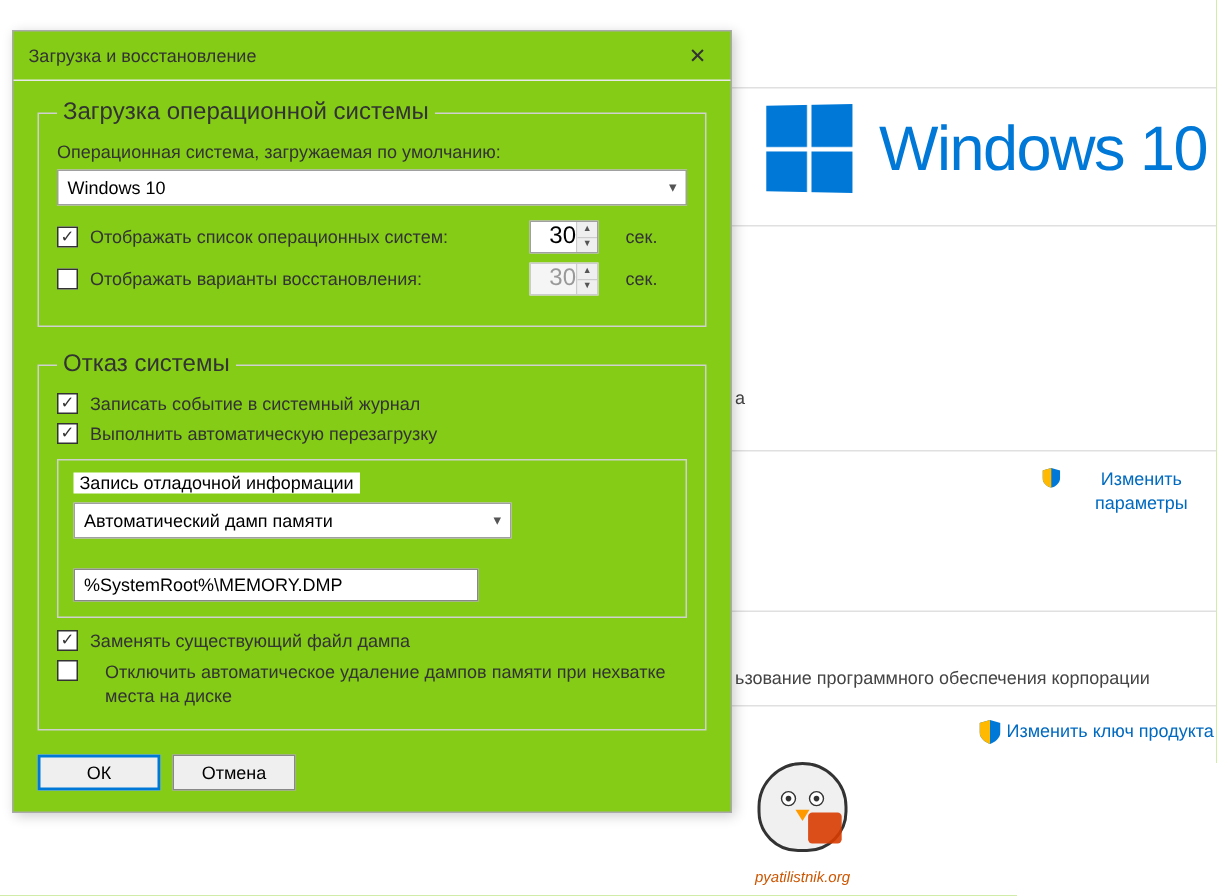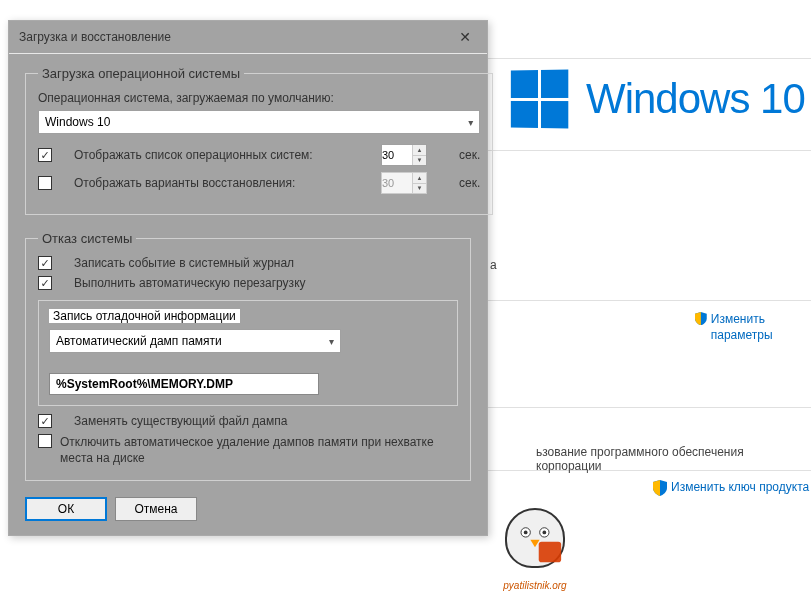--- a/index.html
+++ b/index.html
@@ -92,21 +92,21 @@
       font-style: italic;
       margin-top: 12px;
     }
 
     
     .dialog {
       position: absolute;
       top: 20px;
       left: 8px;
       width: 480px;
-      background: #a3a3a3;
+      background: #84cc16;
       border: 1px solid #aaa;
       box-shadow: 2px 2px 8px rgba(0,0,0,0.2);
     }
     .titlebar {
       display: flex;
       justify-content: space-between;
       align-items: center;
       padding: 6px 8px 6px 10px;
       border-bottom: 1px solid #e8e8e8;
     }
@@ -124,41 +124,41 @@
     .content { padding: 12px 16px 14px 16px; }
     fieldset {
       border: 1px solid #d0d0d0;
       padding: 10px 12px 14px 12px;
       margin-bottom: 16px;
       position: relative;
     }
     legend {
       padding: 0 4px;
       color: #333;
-      font-size: 13px;
+      font-size: 16px;
     }
     .label { color: #333; margin-bottom: 5px; display: block; }
     .select {
       width: 100%;
       height: 24px;
       border: 1px solid #a0a0a0;
       background: #fff;
       padding: 0 6px;
       display: flex;
       align-items: center;
       justify-content: space-between;
       cursor: pointer;
       margin-bottom: 10px;
     }
     .select-w { width: 292px; }
     .chev { font-size: 10px; color: #555; }
     .row {
       display: flex;
       align-items: center;
-      gap: 22px;
+      gap: 8px;
       margin-bottom: 6px;
     }
     .checkbox {
       width: 14px;
       height: 14px;
       border: 1px solid #333;
       display: inline-flex;
       align-items: center;
       justify-content: center;
       cursor: pointer;
@@ -176,22 +176,22 @@
       display: flex;
       align-items: stretch;
       height: 22px;
       border: 1px solid #a0a0a0;
       background: #fff;
     }
     .spinner.disabled { border-color: #ccc; background: #f5f5f5; }
     .spinner input {
       width: 30px;
       border: none;
-      text-align: left;
-      font-size: 11px;
+      text-align: right;
+      font-size: 16px;
       outline: none;
       background: transparent;
     }
     .spinner.disabled input { color: #999; }
     .spins {
       display: flex;
       flex-direction: column;
       border-left: 1px solid #ccc;
       width: 14px;
     }
@@ -221,26 +221,25 @@
       display: inline-block;
       padding: 0 4px;
     }
     .text-input {
       width: 270px;
       height: 22px;
       border: 1px solid #888;
       padding: 0 6px;
       font-size: 12px;
       outline: none;
-      font-weight: bold;
     }
     .multiline-row {
       display: flex;
       align-items: flex-start;
-      gap: 8px;
+      gap: 18px;
       margin-top: 6px;
     }
     .multiline-row .row-label { line-height: 1.35; }
     .btn-row {
       display: flex;
       gap: 8px;
       padding-right: 10px;
     }
     .btn {
       width: 82px;
@@ -270,31 +269,31 @@
   </div>
 
   <div class="bg-line" style="top:58px;"></div>
   <div class="bg-line" style="top:150px;"></div>
   <div class="bg-line" style="top:300px;"></div>
   <div class="bg-line" style="top:407px;"></div>
   <div class="bg-line" style="top:470px;"></div>
 
   <div class="bg-text" style="top:258px;left:490px;">а</div>
 
-  <div class="bg-link" style="top:312px;left:695px;flex-direction:row;align-items:flex-start;">
+  <div class="bg-link" style="top:312px;left:695px;flex-direction:row;align-items:flex-start;text-align:center;">
     <span class="shield">
       <svg viewBox="0 0 14 16">
           <path d="M7 0 L14 2 V8 C14 12 10 15 7 16 C4 15 0 12 0 8 V2 Z" fill="#0078d7"></path>
           <path d="M7 0 L7 16 C4 15 0 12 0 8 V2 Z" fill="#ffb900"></path>
         </svg>
     </span>
     <span style="line-height:1.3;">Изменить параметры</span>
   </div>
 
-  <div class="bg-text" style="top:445px;left:490px;margin-left:46px;">ьзование программного обеспечения корпорации</div>
+  <div class="bg-text" style="top:445px;left:490px;">ьзование программного обеспечения корпорации</div>
 
   <div class="bg-link" style="top:480px;left:653px;">
     <span class="shield">
       <svg viewBox="0 0 14 16">
           <path d="M7 0 L14 2 V8 C14 12 10 15 7 16 C4 15 0 12 0 8 V2 Z" fill="#0078d7"></path>
           <path d="M7 0 L7 16 C4 15 0 12 0 8 V2 Z" fill="#ffb900"></path>
         </svg>
     </span>
     <span>Изменить ключ продукта</span>
   </div>

